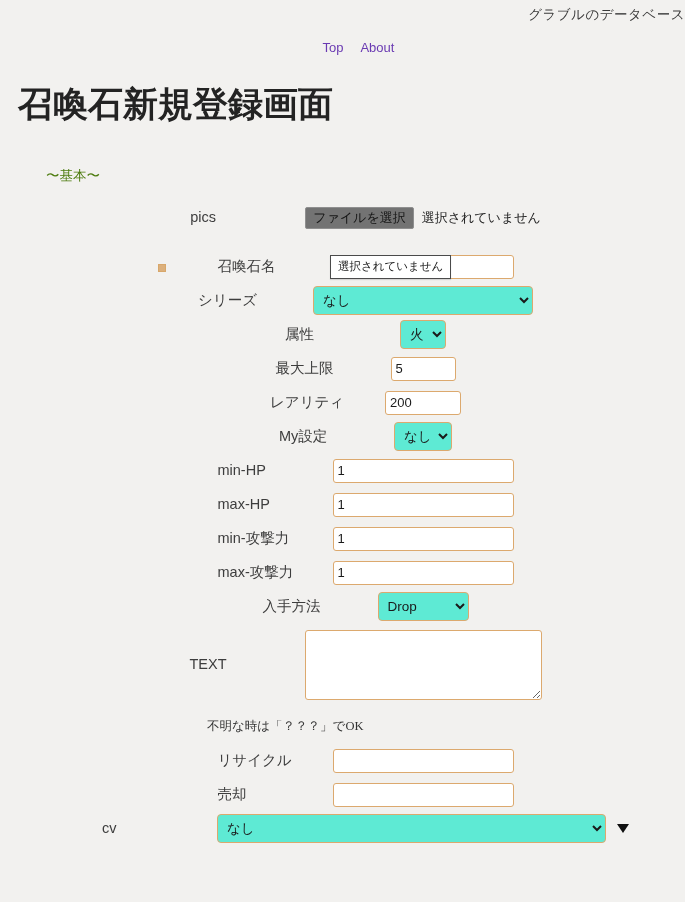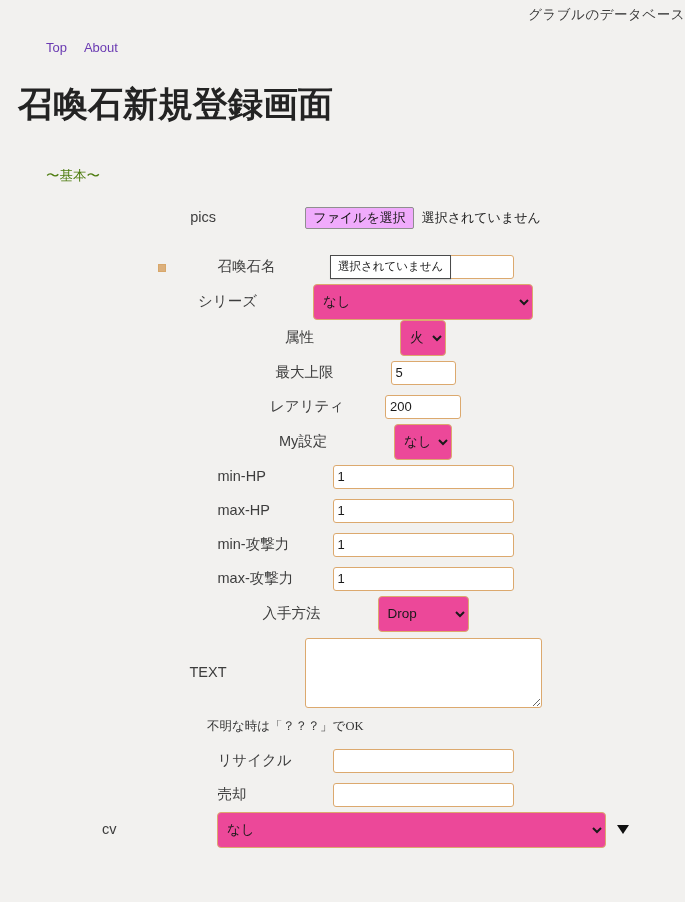--- a/index.html
+++ b/index.html
@@ -21,20 +21,21 @@
     font-size: 13.5px;
     color: #3a3a3a;
     padding-top: 6px;
     letter-spacing: 0.5px;
   }
 
   .nav {
     padding-left: 46px;
     margin-top: 16px;
     font-size: 13px;
+    text-align: center;
   }
   .nav a {
     color: #6a3ab2;
     text-decoration: none;
     margin-right: 14px;
     font-family: "Liberation Sans", sans-serif;
   }
 
   .page-title {
     padding-left: 18px;
@@ -92,24 +93,24 @@
     padding: 1px 4px;
     outline: none;
   }
   input.w-wide { width: 181px; }
   input.w-small { width: 65px; }
   input.w-mid { width: 76px; }
 
   
   select.sel {
     box-sizing: border-box;
-    height: 36px;
+    height: 29px;
     border: 1px solid #dca96e;
     border-radius: 4px;
-    background: #ec4899;
+    background: #5eead4;
     font-size: 13.5px;
     font-family: "Liberation Sans", sans-serif;
     color: #1a1a1a;
     padding: 1px 2px 1px 5px;
     outline: none;
   }
   select.s-series { width: 220px; }
   select.s-elem   { width: 46px; }
   select.s-rare   { width: 58px; }
   select.s-my     { width: 58px; }
@@ -131,21 +132,21 @@
 
   
   .file-row { min-height: 30px; }
   .file-btn {
     box-sizing: border-box;
     height: 22px;
     line-height: 20px;
     padding: 0 7px;
     border: 1px solid #8f8f8f;
     border-radius: 2px;
-    background: #f0abfc;
+    background: #737373;
     font-size: 13px;
     color: #151515;
     font-family: "Liberation Sans", sans-serif;
     cursor: default;
   }
   .file-status {
     margin-left: 8px;
     font-size: 13px;
     color: #222;
   }
@@ -170,21 +171,21 @@
     width: 6px;
     height: 6px;
     background: #dcb07c;
     border: 1px solid #d8a76a;
   }
 
   .help-text {
     padding-left: 161px;
     font-size: 12.5px;
     color: #333;
-    margin-top: 10px;
+    margin-top: 18px;
     font-family: "Liberation Serif", serif;
   }
 
   .tri-marker {
     margin-left: 11px;
     width: 0;
     height: 0;
     border-left: 6px solid transparent;
     border-right: 6px solid transparent;
     border-top: 9px solid #101010;

